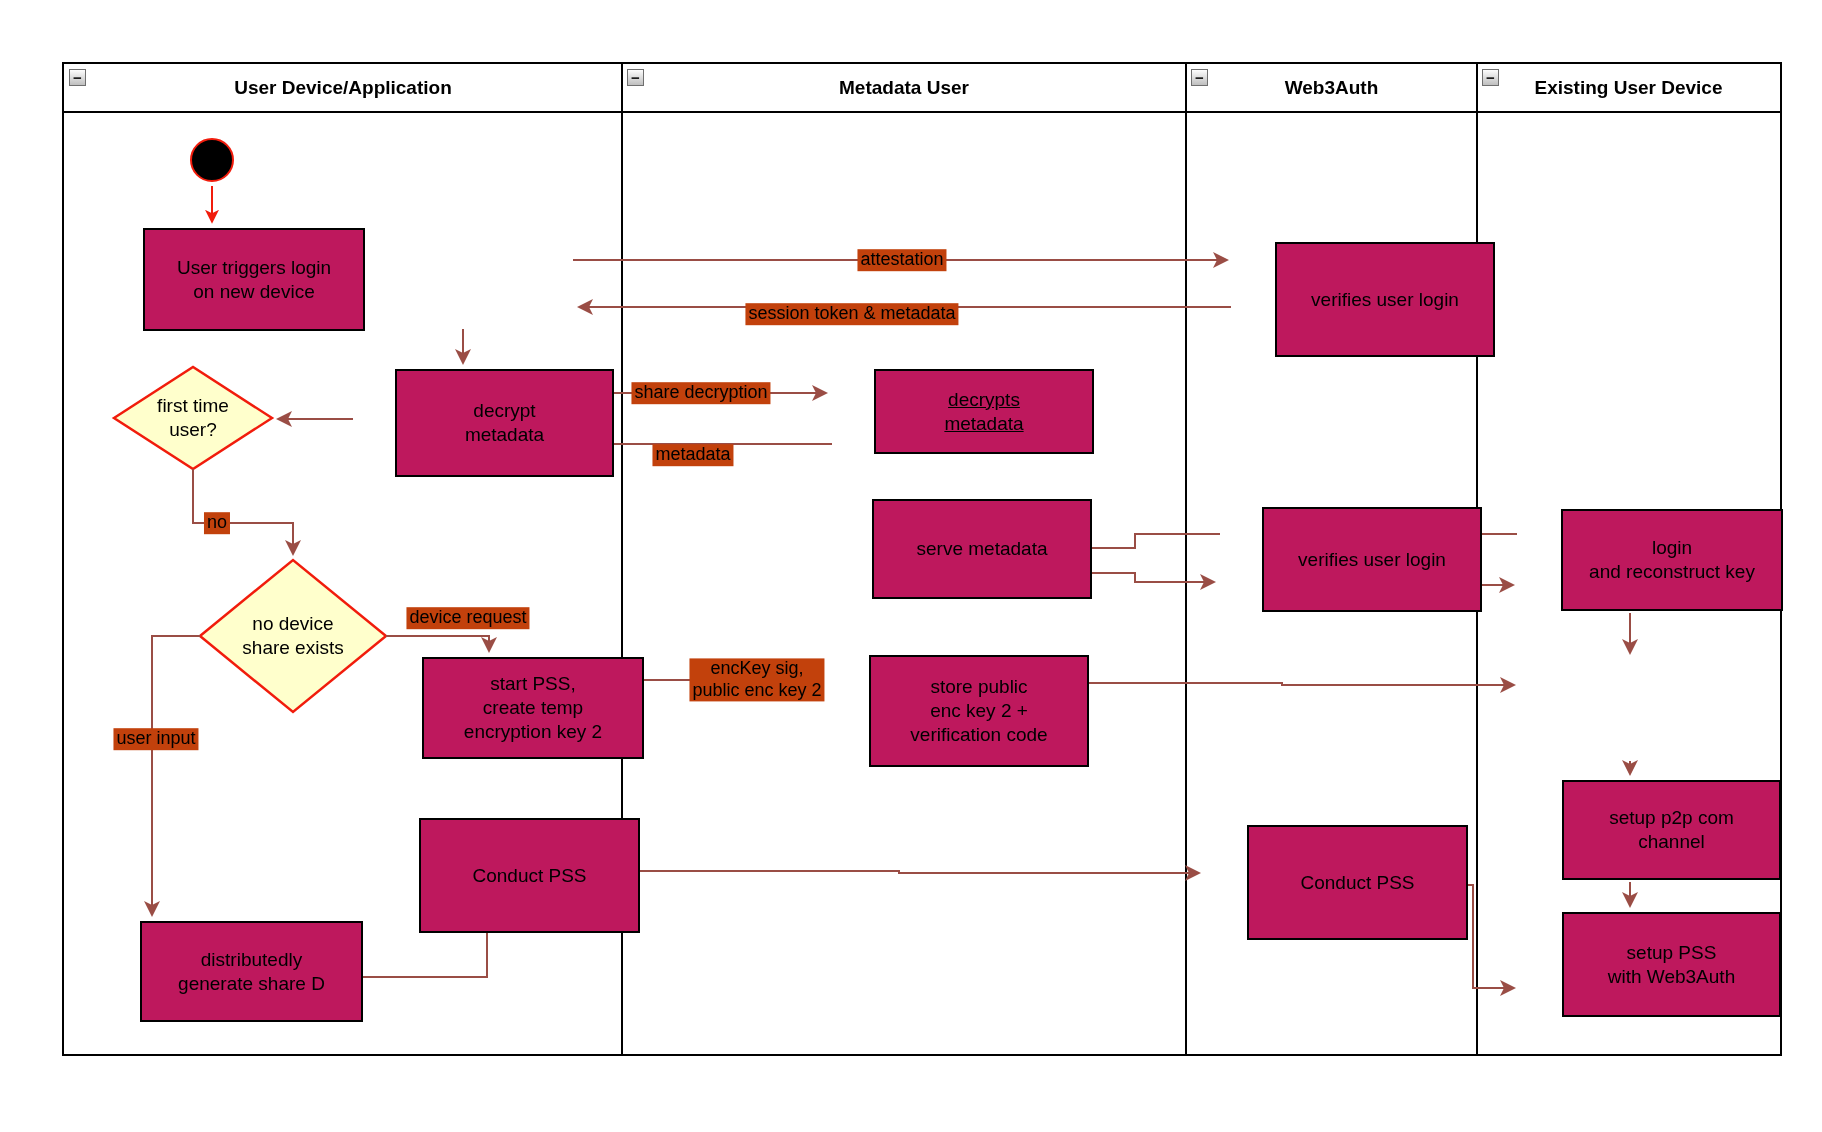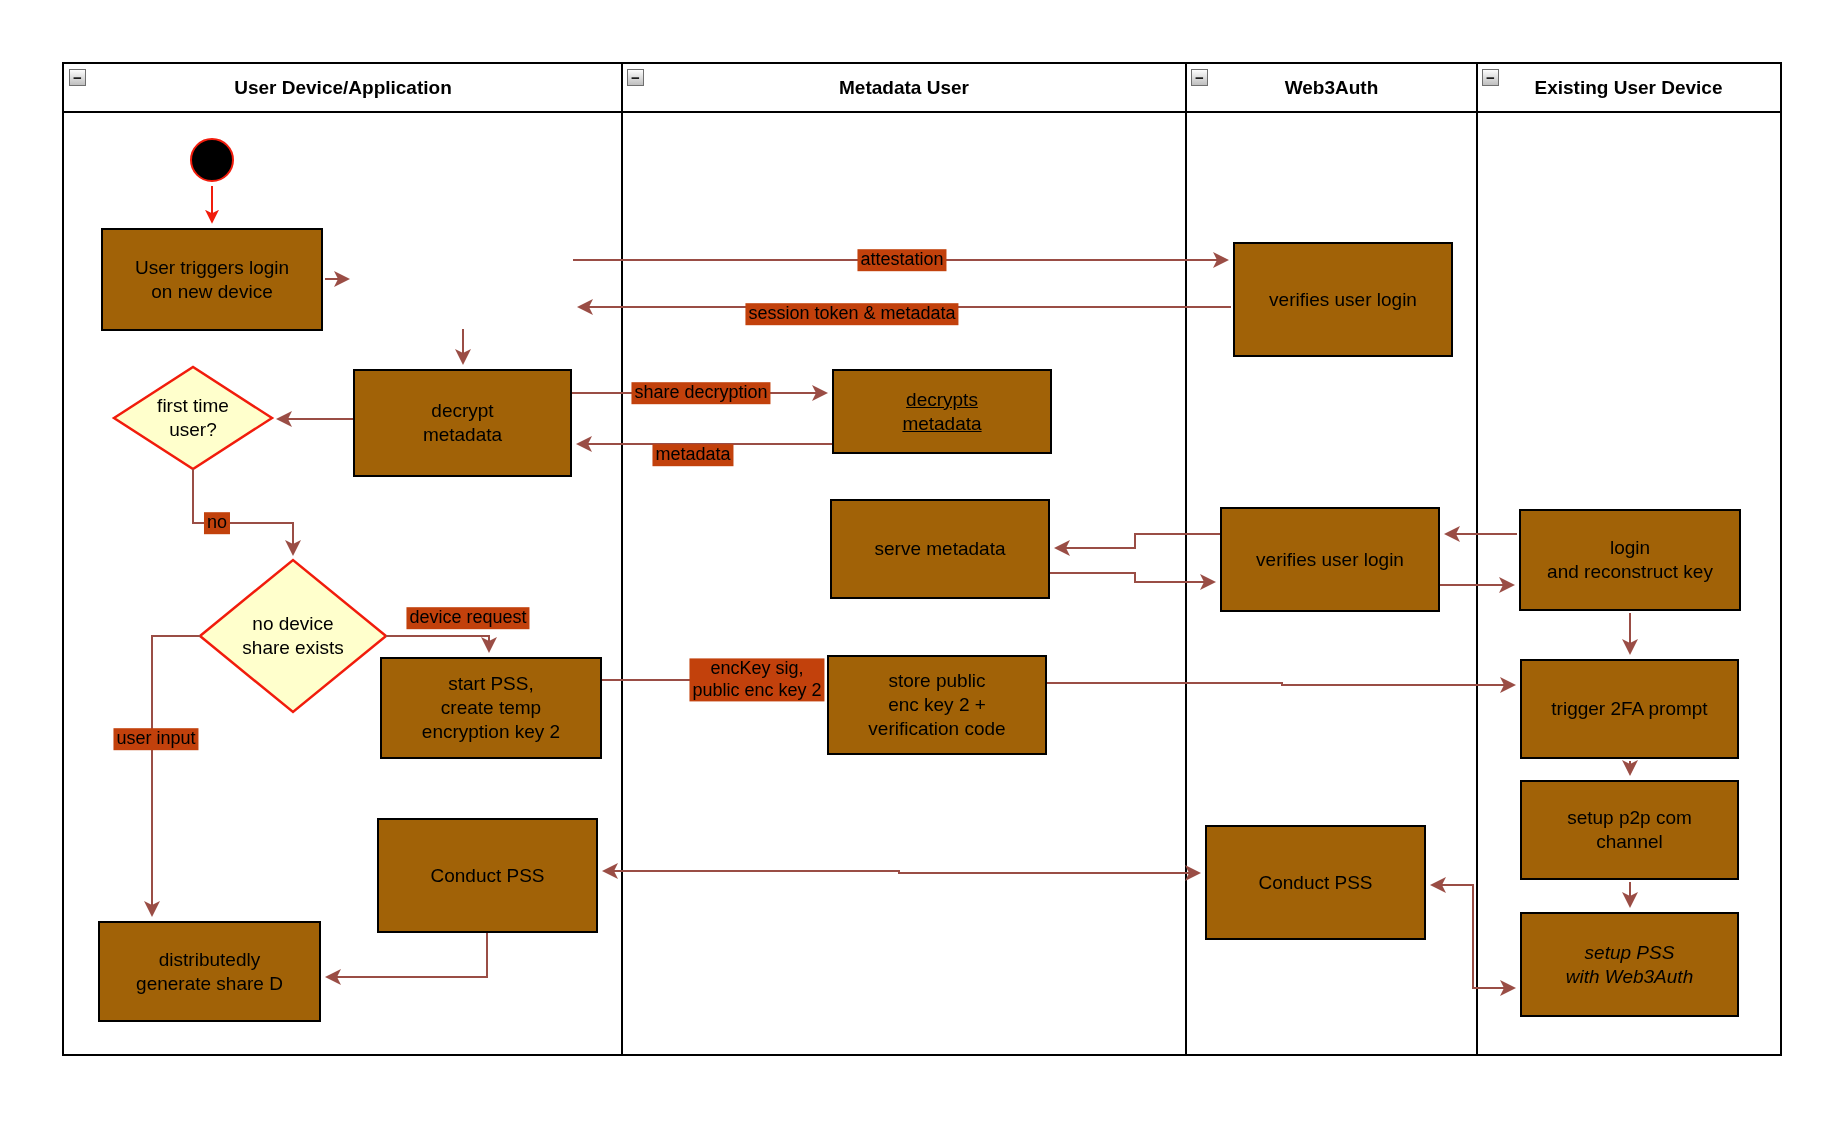--- a/index.html
+++ b/index.html
@@ -15,23 +15,23 @@
   .lane-line{stroke:#000;stroke-width:2px;}
   #mA path,#mAs path{fill:var(--arrow);}
   #mR path{fill:var(--red);}
   .decision{fill:var(--yellow);stroke:var(--red);stroke-width:2.5px;}
   .lane-header{position:absolute;top:0;height:48px;display:flex;align-items:center;
     justify-content:center;font-weight:bold;font-size:19px;}
   .collapse-icon{position:absolute;left:5px;top:5px;width:17px;height:17px;
     border:1px solid #6f6f6f;background:linear-gradient(#fdfdfd,#bfbfbf);
     font-size:15px;line-height:15px;text-align:center;color:#111;box-sizing:border-box;
     font-weight:bold;}
-  .node{position:absolute;background:#a16207;border:2px solid #000;display:flex;
+  .node{position:absolute;background:#be185d;border:2px solid #000;display:flex;
     align-items:center;justify-content:center;text-align:center;font-size:19px;
-    line-height:1.26;white-space:pre-line;box-sizing:border-box;}
+    line-height:1.26;white-space:pre-line;box-sizing:border-box;margin-left:42px;}
   .dlabel{position:absolute;display:flex;align-items:center;justify-content:center;
     text-align:center;font-size:19px;line-height:1.26;white-space:pre-line;}
   .start-node{position:absolute;left:126px;top:74px;width:44px;height:44px;
     border-radius:50%;background:#000;border:2.5px solid var(--red);box-sizing:border-box;}
   .elabel{position:absolute;transform:translate(-50%,-50%);background:#c2410c;
     font-size:18px;line-height:1.2;white-space:pre-line;text-align:center;padding:0 3px;}
 </style>
 </head>
 <body>
 
@@ -113,34 +113,33 @@
   <div class="node" style="left:316px;top:593px;width:222px;height:102px;">start PSS,
 create temp
 encryption key 2</div>
   <div class="node" style="left:313px;top:754px;width:221px;height:115px;">Conduct PSS</div>
   <div class="node" style="left:34px;top:857px;width:223px;height:101px;">distributedly
 generate share D</div>
 
   <div class="node" style="left:768px;top:305px;width:220px;height:85px;text-decoration:underline;">decrypts
 metadata</div>
   <div class="node" style="left:766px;top:435px;width:220px;height:100px;text-align:right;">serve metadata</div>
-  <div class="node" style="left:763px;top:591px;width:220px;height:100px;">store public
+  <div class="node" style="left:763px;top:591px;width:220px;height:112px;">store public
 enc key 2 +
 verification code</div>
 
   <div class="node" style="left:1169px;top:178px;width:220px;height:115px;">verifies user login</div>
   <div class="node" style="left:1156px;top:443px;width:220px;height:105px;">verifies user login</div>
   <div class="node" style="left:1141px;top:761px;width:221px;height:115px;">Conduct PSS</div>
 
   <div class="node" style="left:1455px;top:445px;width:222px;height:102px;">login
 and reconstruct key</div>
-  <div class="node" style="left:1456px;top:595px;width:219px;height:100px;">trigger 2FA prompt</div>
   <div class="node" style="left:1456px;top:716px;width:219px;height:100px;">setup p2p com
 channel</div>
-  <div class="node" style="left:1456px;top:848px;width:219px;height:105px;font-style:italic;">setup PSS
+  <div class="node" style="left:1456px;top:848px;width:219px;height:105px;">setup PSS
 with Web3Auth</div>
 
   <span class="elabel" style="left:838px;top:196px;">attestation</span>
   <span class="elabel" style="left:788px;top:250px;">session token &amp; metadata</span>
   <span class="elabel" style="left:637px;top:329px;">share decryption</span>
   <span class="elabel" style="left:629px;top:391px;">metadata</span>
   <span class="elabel" style="left:153px;top:459px;">no</span>
   <span class="elabel" style="left:404px;top:554px;">device request</span>
   <span class="elabel" style="left:92px;top:675px;">user input</span>
   <span class="elabel" style="left:693px;top:616px;">encKey sig,

